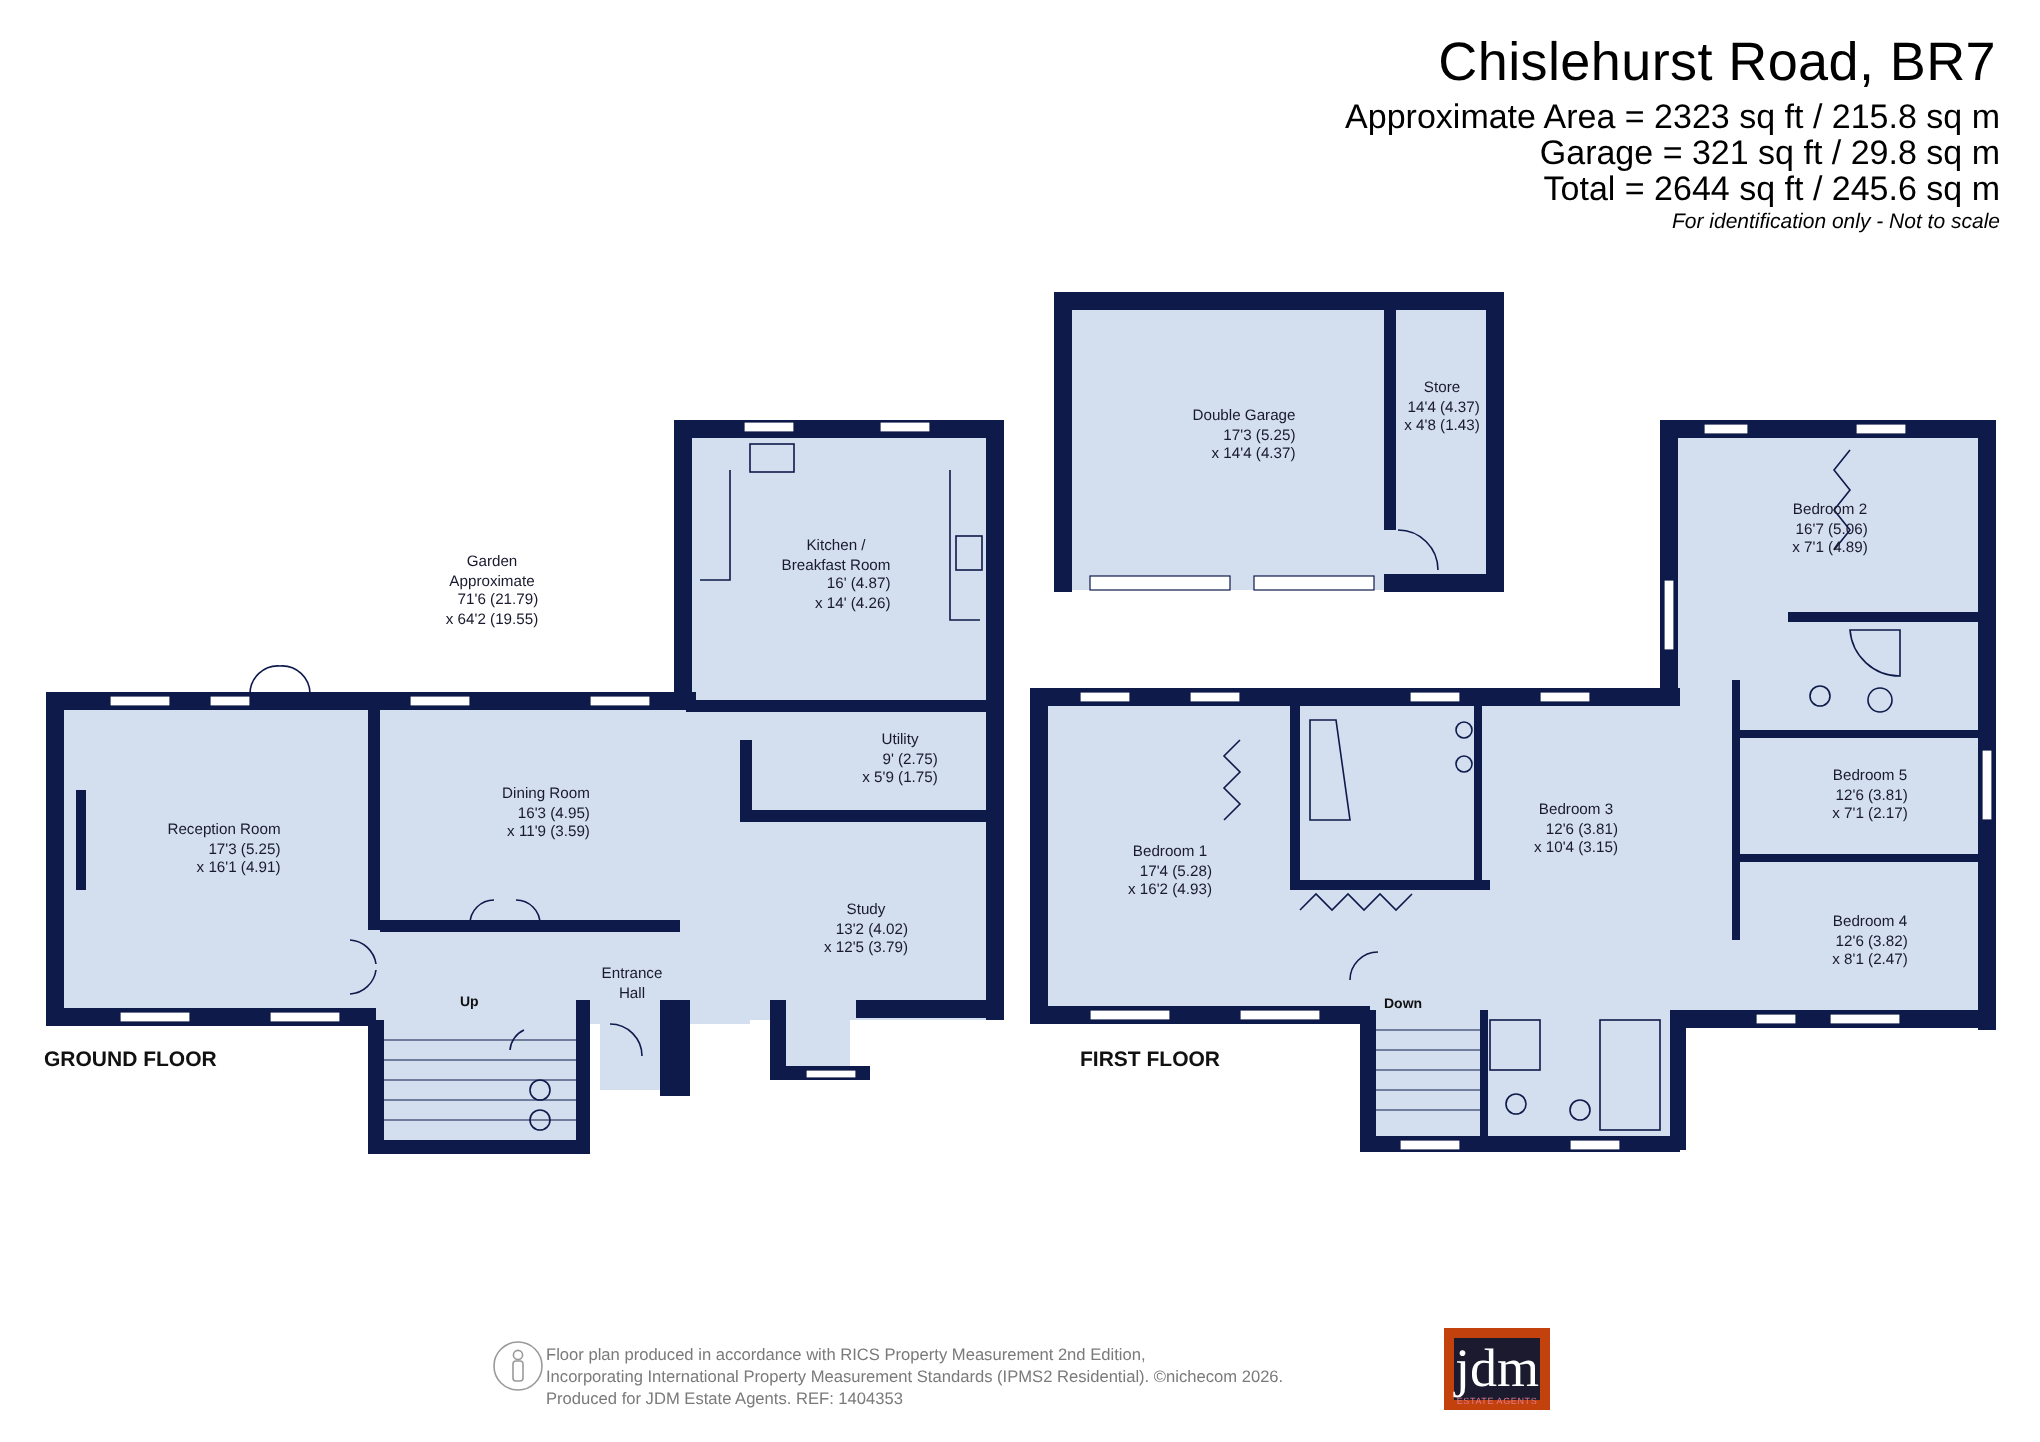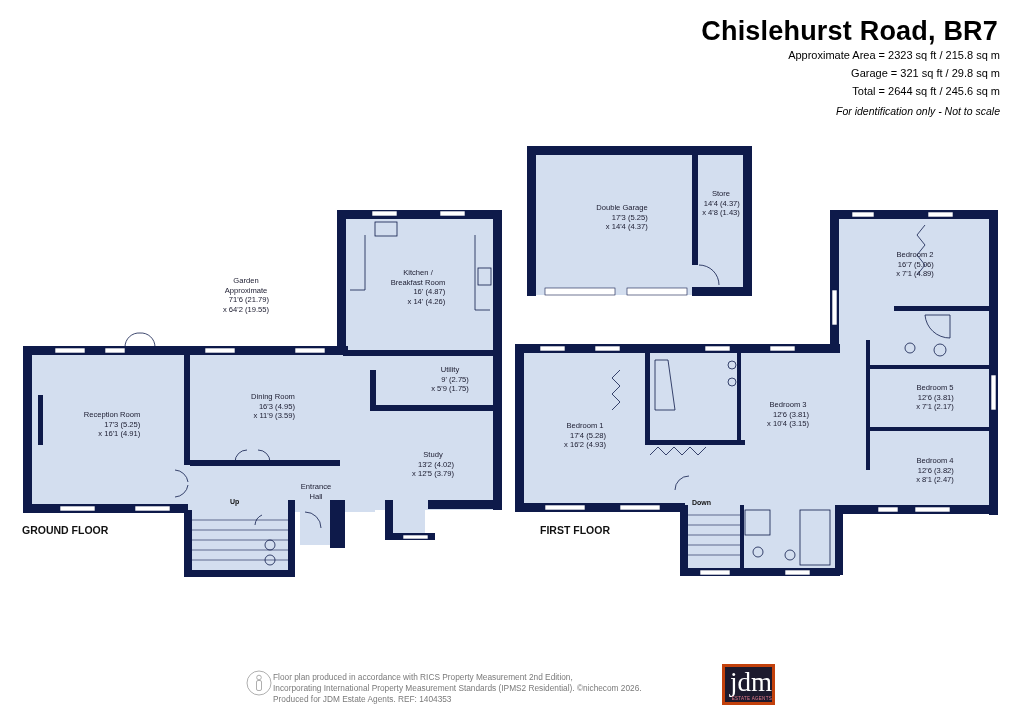--- a/index.html
+++ b/index.html
@@ -1,28 +1,28 @@
 <!DOCTYPE html>
 <html><head>
 <meta charset="utf-8">
 <style>
   html, body { margin:0; padding:0; }
   body { width:1020px; height:721px; background:#ffffff; position:relative; overflow:hidden; font-family:"Liberation Sans", sans-serif; color:#000; }
   .abs { position:absolute; }
-  .title { right:22px; top:16px; font-size:27px; font-weight:bold; letter-spacing:0.2px; white-space:nowrap;margin-left:44px; }
-  .area-line { right:20px; font-size:11px; white-space:nowrap; text-align:right; }
+  .title { right:22px; top:16px; font-size:27px; font-weight:normal; letter-spacing:0.2px; white-space:nowrap;margin-left:44px; }
+  .area-line { right:20px; font-size:17px; white-space:nowrap; text-align:right; }
   .note { right:20px; top:105px; font-size:10.5px; white-space:nowrap;font-style:italic; }
   svg.plan { position:absolute; left:0; top:0; }
   .room-label { position:absolute; text-align:center; font-size:7.6px; line-height:9.5px; color:#1a1a2e; transform:translateX(-50%); white-space:nowrap; }
   .room-label .nm { font-weight:normal; display:block; }
   .room-label .dim { display:block;text-align:right; }
   .floor-label { position:absolute; font-size:10.5px; font-weight:bold; color:#111;text-align:right; }
   .small-label { position:absolute; font-size:7px; font-weight:bold; color:#111; }
   .footer { position:absolute; left:273px; top:672px; font-size:8.3px; line-height:11px; color:#7a7a7a; white-space:nowrap; }
-  .logo { position:absolute; left:722px; top:664px; width:53px; height:41px; background:#1c1a2e; border:3px solid #c2410c; box-sizing:border-box; color:#fff; text-align:right; }
+  .logo { position:absolute; left:722px; top:664px; width:53px; height:41px; background:#1c1a2e; border:5px solid #c2410c; box-sizing:border-box; color:#fff; text-align:center; }
   .logo .big { font-family:"Liberation Serif", serif; font-size:27px; line-height:28px; display:block; margin-top:1px; }
   .logo .sm { font-size:4.5px; color:#e47a8a; display:block; letter-spacing:0.3px; }
   .person-icon { position:absolute; left:246px; top:670px; width:26px; height:26px; }
 </style>
 </head>
 <body>
 
 <div class="abs title">Chislehurst Road, BR7</div>
 <div class="abs area-line" style="top:49px">Approximate Area = 2323 sq ft / 215.8 sq m</div>
 <div class="abs area-line" style="top:67px">Garage = 321 sq ft / 29.8 sq m</div>

